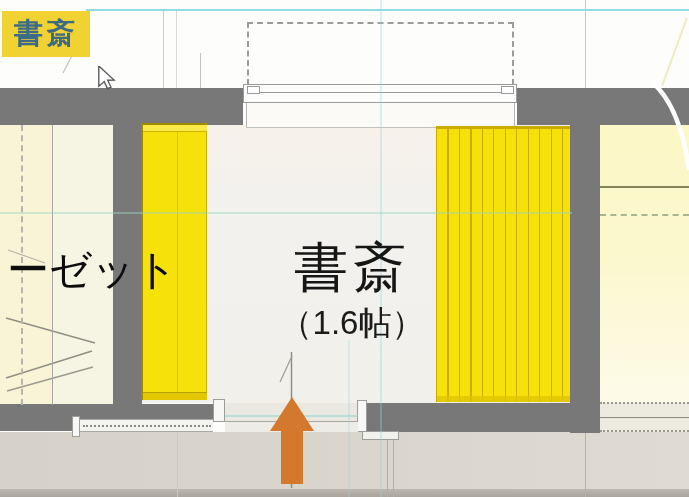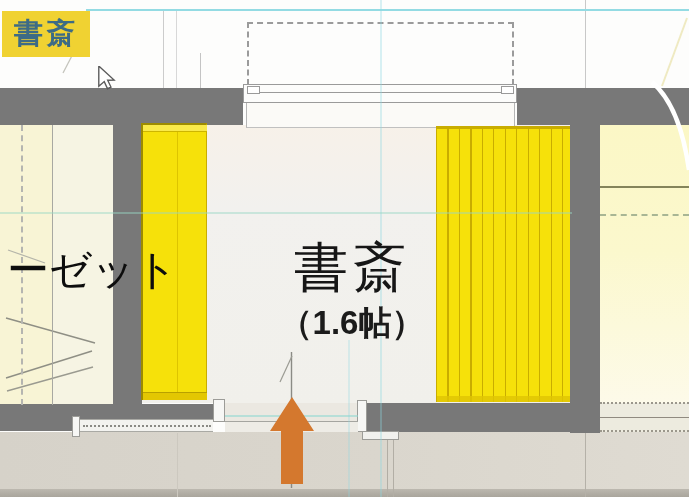--- a/index.html
+++ b/index.html
@@ -122,21 +122,21 @@
   <div class="abs" style="left:86px;top:9px;width:603px;height:2px;background:#93dbe3;z-index:40;"></div>
   <div class="abs guide-c" style="left:380px;top:0;width:2px;height:497px;opacity:.55;z-index:40;"></div>
   <div class="abs guide-c" style="left:348px;top:340px;width:2px;height:157px;opacity:.45;z-index:40;"></div>
   <div class="abs" style="left:0;top:212px;width:572px;height:2px;background:rgba(150,215,195,0.45);z-index:40;"></div>
   <div class="abs" style="left:225px;top:415px;width:133px;height:2px;background:rgba(140,215,210,0.55);z-index:40;"></div>
 
   <div id="closet-label" class="abs" style="left:-36px;top:242px;z-index:50;">ローゼット</div>
 
   <div id="study-name" class="abs" style="left:287px;top:232px;width:130px;z-index:50;">書斎</div>
 
-  <div id="study-area" class="abs" style="left:272px;top:301px;width:160px;z-index:50;font-weight:bold;">（1.6帖）</div>
+  <div id="study-area" class="abs" style="left:272px;top:301px;width:160px;z-index:50;">（1.6帖）</div>
 
   <svg class="abs" style="left:0;top:0;z-index:55;" width="689" height="497" viewBox="0 0 689 497">
     <polygon points="292,397 314,431 303,431 303,484 281,484 281,431 270,431" fill="#d4782e"></polygon>
   </svg>
 
   <div id="badge" class="abs" style="left:2px;top:11px;width:88px;height:46px;z-index:60;">
     <span>書斎</span>
   </div>
 
   <svg class="abs" style="left:97px;top:66px;z-index:70;" width="20" height="26" viewBox="0 0 14 19">

